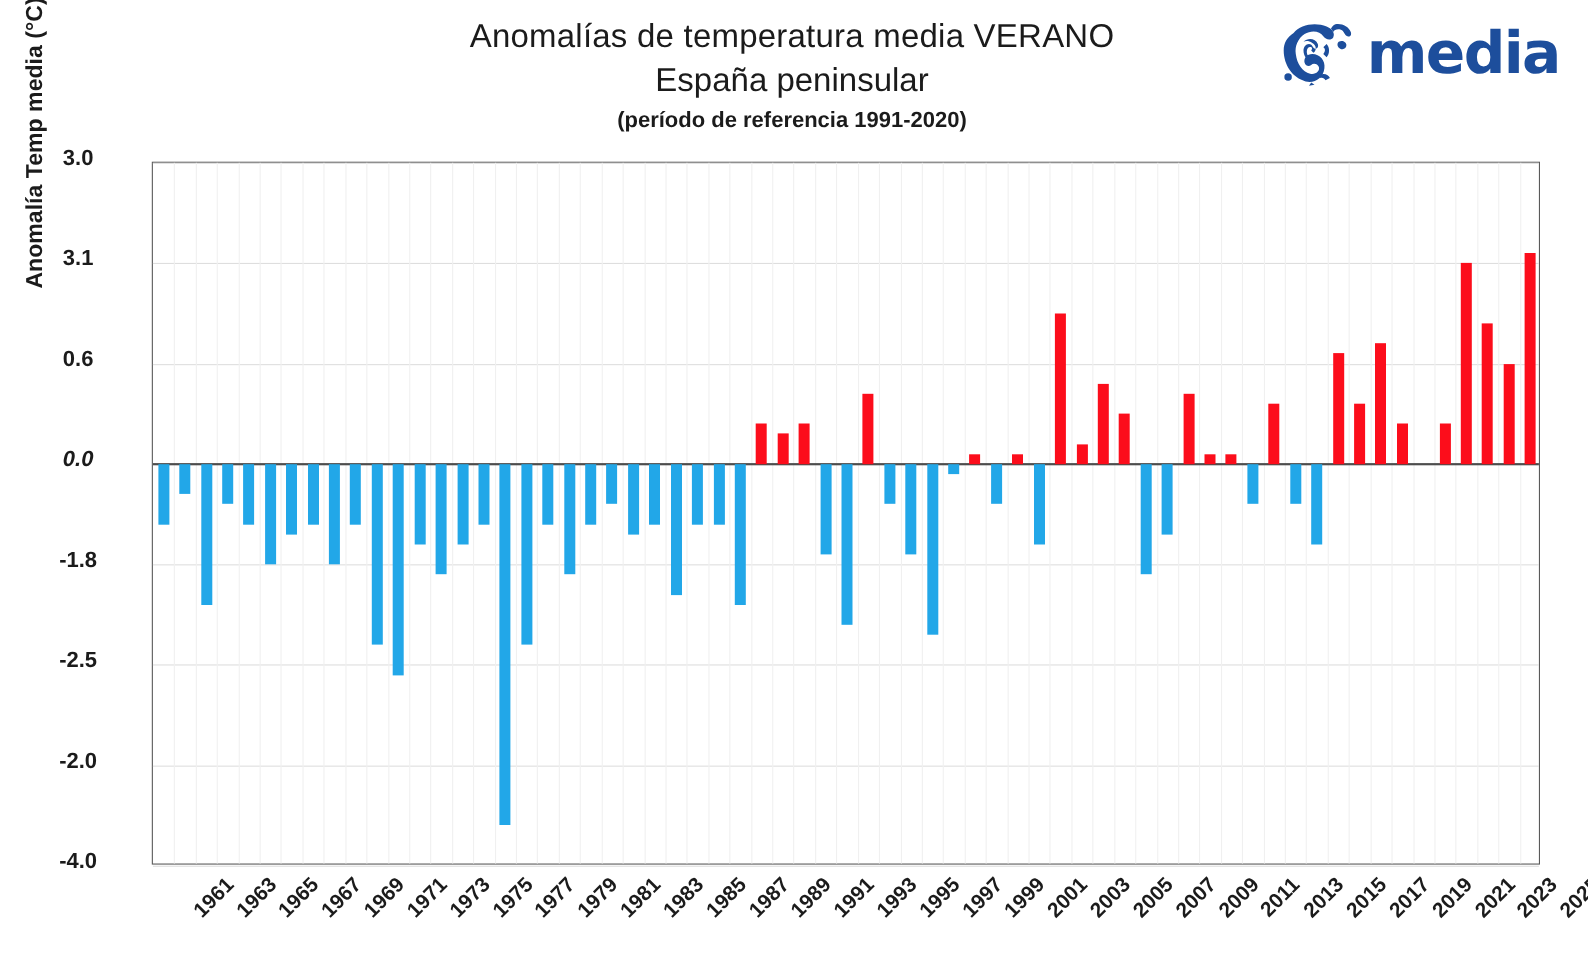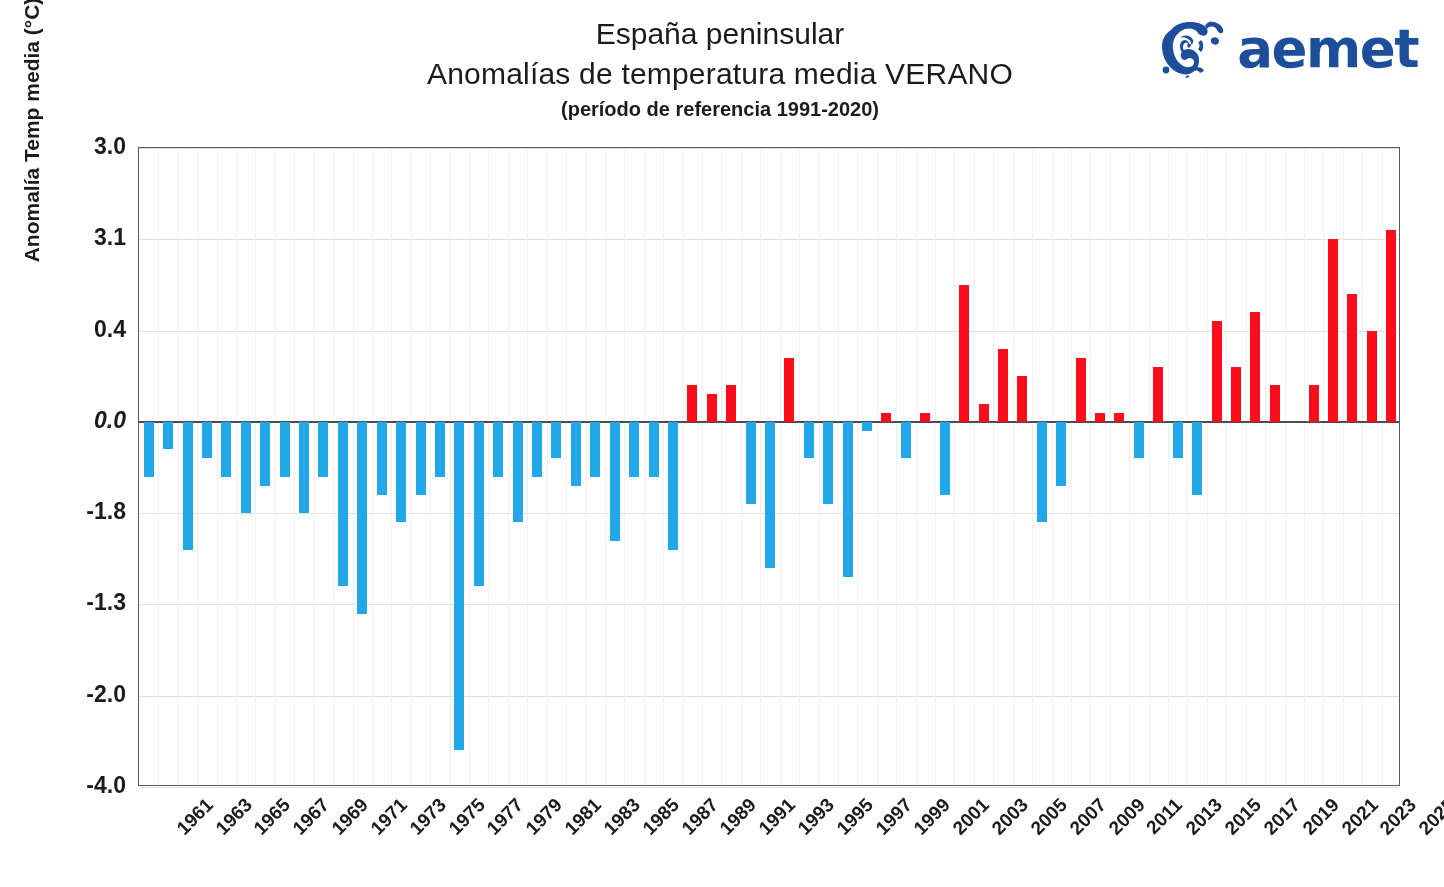--- a/index.html
+++ b/index.html
@@ -63,60 +63,60 @@
   .hgrid{
     position:absolute;left:0;width:100%;height:1px;background:#dedede;
   }
   .vgrid{
     position:absolute;top:0;height:100%;width:1px;background:#f0f0f0;
   }
   #zeroline{
     position:absolute;left:0;width:100%;height:2px;background:#4d4d4d;
   }
   .ylab{
-    position:absolute;width:110px;text-align:right;
-    font-size:23px;font-weight:700;color:#1b1b1b;
+    position:absolute;width:110px;text-align:center;
+    font-size:20px;font-weight:700;color:#1b1b1b;
   }
   .bar{
     position:absolute;width:10px;
   }
   .bar.pos{background:#fc0d1b;}
   .bar.neg{background:#22a7e8;}
   .xlab{
     position:absolute;
     font-size:19px;font-weight:700;color:#1b1b1b;
     transform:rotate(-45deg);
     transform-origin:right top;
     white-space:nowrap;
     text-align:right;
   }
 </style>
 </head>
 <body>
 
 <div id="header">
   <div id="title-block">
+    <div id="title-line1">Anomalías de temperatura media VERANO</div>
     <div id="title-line2">España peninsular</div>
-    <div id="title-line1">Anomalías de temperatura media VERANO</div>
     <div id="title-line3">(período de referencia 1991-2020)</div>
   </div>
   <div id="logo">
     <svg id="logo-mark" viewBox="0 0 74 62">
       <g fill="#1d4e9c">
         <path d="M14 12 C20 4, 34 2, 44 6 C49 8, 52 12, 50 16 C48 19, 43 18, 41 15 C38 10, 30 9, 24 13 C18 17, 15 24, 16 31 C17 40, 22 47, 29 49 C34 50, 38 47, 37 43 C36 40, 32 39, 30 41 C28 43, 25 42, 24 39 C23 35, 26 31, 31 31 C38 31, 43 37, 42 44 C41 53, 33 58, 25 56 C13 53, 5 41, 5 28 C5 21, 8 16, 14 12 Z"></path>
         <path d="M23 20 C27 16, 34 17, 36 22 C37 25, 35 27, 33 26 C31 25, 31 22, 28 22 C25 22, 23 25, 23 28 C23 33, 26 37, 30 37 L30 34 C27 34, 26 31, 26 29 C26 26, 28 24, 30 25 C31 25, 31 27, 30 28 L32 30 C35 28, 35 23, 31 21 C28 19, 25 19, 23 20 Z"></path>
         <path d="M52 4 C58 3, 64 6, 66 11 C67 14, 65 16, 63 15 C60 14, 60 10, 57 9 C54 8, 51 9, 50 11 L48 8 C49 6, 50 5, 52 4 Z"></path>
         <path d="M55 20 C58 18, 62 20, 62 23 C62 26, 59 28, 56 26 C54 25, 53 22, 55 20 Z"></path>
         <circle cx="9" cy="52" r="3.4"></circle>
         <path d="M44 22 C47 25, 47 31, 44 34 L41 31 C43 29, 43 26, 41 25 Z"></path>
         <path d="M38 50 C42 48, 46 50, 47 53 L43 55 C42 53, 40 52, 38 53 Z"></path>
         <path d="M30 57 L33 59 L28 60 Z"></path>
       </g>
     </svg>
-    <div id="logo-word">aemet</div>
+    <div id="logo-word">media</div>
   </div>
 </div>
 
 <div id="chart-area">
   <div id="ylabel">Anomalía Temp media (°C)</div>
   <div id="plot">
       <div class="hgrid" style="top: 0px;"></div>
       <div class="hgrid" style="top: 91.2857px;"></div>
       <div class="hgrid" style="top: 182.571px;"></div>
       <div class="hgrid" style="top: 365.143px;"></div>
@@ -248,24 +248,24 @@
       <div class="bar pos" title="2018: 1.2 °C" style="left: 1111.38px; top: 164.314px; height: 109.543px;"></div>
       <div class="bar pos" title="2019: 0.4 °C" style="left: 1130.8px; top: 237.343px; height: 36.5143px;"></div>
       <div class="bar pos" title="2021: 0.4 °C" style="left: 1169.63px; top: 237.343px; height: 36.5143px;"></div>
       <div class="bar pos" title="2022: 2.0 °C" style="left: 1189.05px; top: 91.2857px; height: 182.571px;"></div>
       <div class="bar pos" title="2023: 1.4 °C" style="left: 1208.46px; top: 146.057px; height: 127.8px;"></div>
       <div class="bar pos" title="2024: 1.0 °C" style="left: 1227.88px; top: 182.571px; height: 91.2857px;"></div>
       <div class="bar pos" title="2025: 2.1 °C" style="left: 1247.29px; top: 82.1571px; height: 191.7px;"></div>
     </div>
 <div class="ylab" style="left: 16px; top: 133px;">3.0</div>
     <div class="ylab" style="left: 16px; top: 224.286px;">3.1</div>
-    <div class="ylab" style="left: 16px; top: 315.571px;">0.4</div>
+    <div class="ylab" style="left: 16px; top: 315.571px;">0.6</div>
     <div class="ylab" style="left: 16px; top: 406.857px; font-style: italic;">0.0</div>
     <div class="ylab" style="left: 16px; top: 498.143px;">-1.8</div>
-    <div class="ylab" style="left: 16px; top: 589.429px;">-1.3</div>
+    <div class="ylab" style="left: 16px; top: 589.429px;">-2.5</div>
     <div class="ylab" style="left: 16px; top: 680.714px;">-2.0</div>
     <div class="ylab" style="left: 16px; top: 772px;">-4.0</div>
     <div class="xlab" style="left: 159.708px; top: 794px;">1961</div>
     <div class="xlab" style="left: 198.538px; top: 794px;">1963</div>
     <div class="xlab" style="left: 237.369px; top: 794px;">1965</div>
     <div class="xlab" style="left: 276.2px; top: 794px;">1967</div>
     <div class="xlab" style="left: 315.031px; top: 794px;">1969</div>
     <div class="xlab" style="left: 353.862px; top: 794px;">1971</div>
     <div class="xlab" style="left: 392.692px; top: 794px;">1973</div>
     <div class="xlab" style="left: 431.523px; top: 794px;">1975</div>

